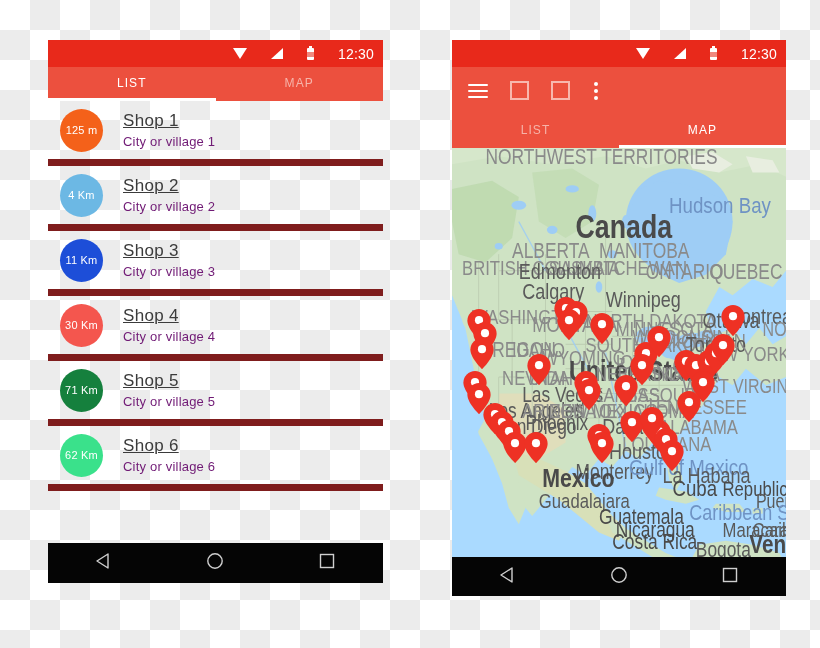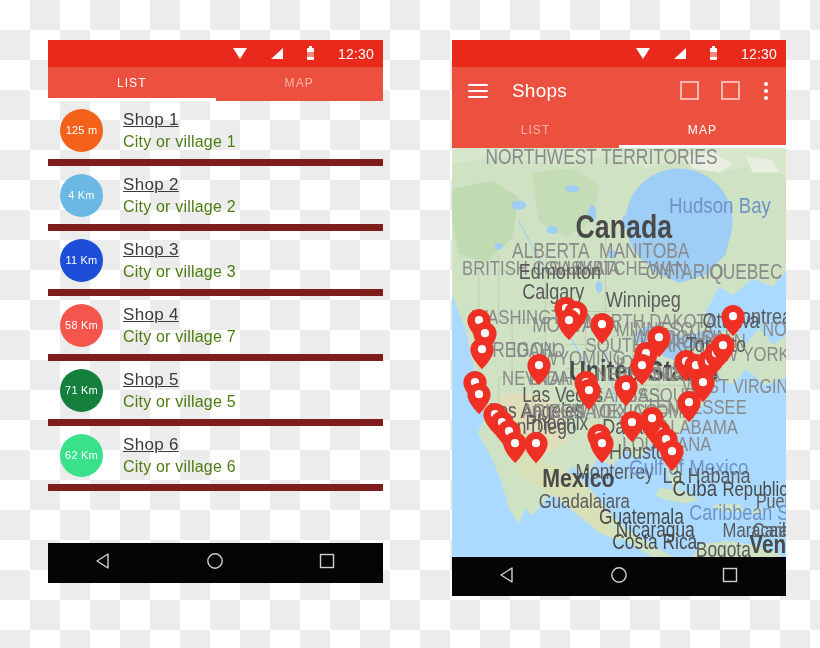--- a/index.html
+++ b/index.html
@@ -167,21 +167,21 @@
     width: 43px; height: 43px;
     border-radius: 50%;
     display: flex; align-items: center; justify-content: center;
     color: #ffffff;
     font-size: 11px;
     flex: none;
     letter-spacing: .2px;
   }
   .row-text { margin-left: 20px; display: flex; flex-direction: column; gap: 3px; }
   .row-title { font-size: 17px; color: #3b3b3b; letter-spacing: .3px; text-decoration: underline; }
-  .row-sub   { font-size: 16px; color: #4d7c0f; letter-spacing: .2px; }
+  .row-sub   { font-size: 13px; color: #701a75; letter-spacing: .2px; }
 
   
   .map-body {
     height: 409px;
     position: relative;
     overflow: hidden;
     background: #a6d4f2;
     cursor: grab;
   }
   .map-svg { position: absolute; inset: 0; width: 100%; height: 100%; display: block; }
@@ -235,24 +235,24 @@
         </div>
       </div>
       <div class="list-row">
         <div class="badge" style="background: #1d4ed8;">11 Km</div>
         <div class="row-text">
           <div class="row-title">Shop  3</div>
           <div class="row-sub">City or village 3</div>
         </div>
       </div>
       <div class="list-row">
-        <div class="badge" style="background: rgb(244, 86, 78);">58 Km</div>
+        <div class="badge" style="background: rgb(244, 86, 78);">30 Km</div>
         <div class="row-text">
           <div class="row-title">Shop  4</div>
-          <div class="row-sub">City or village 7</div>
+          <div class="row-sub">City or village 4</div>
         </div>
       </div>
       <div class="list-row">
         <div class="badge" style="background: #15803d;">71 Km</div>
         <div class="row-text">
           <div class="row-title">Shop  5</div>
           <div class="row-sub">City or village 5</div>
         </div>
       </div>
       <div class="list-row">
@@ -291,21 +291,20 @@
     <span class="st-batt"></span>
     <span class="st-time">12:30</span>
   </div>
 
   <div class="app-bar">
     <span class="hamburger">
         <span></span>
         <span></span>
         <span></span>
       </span>
-    <span class="app-title">Shops</span>
     <span class="sq-icon"></span>
     <span class="sq-icon"></span>
     <span class="kebab">
         <i></i>
         <i></i>
         <i></i>
       </span>
   </div>
 
   <div class="tab-bar">

